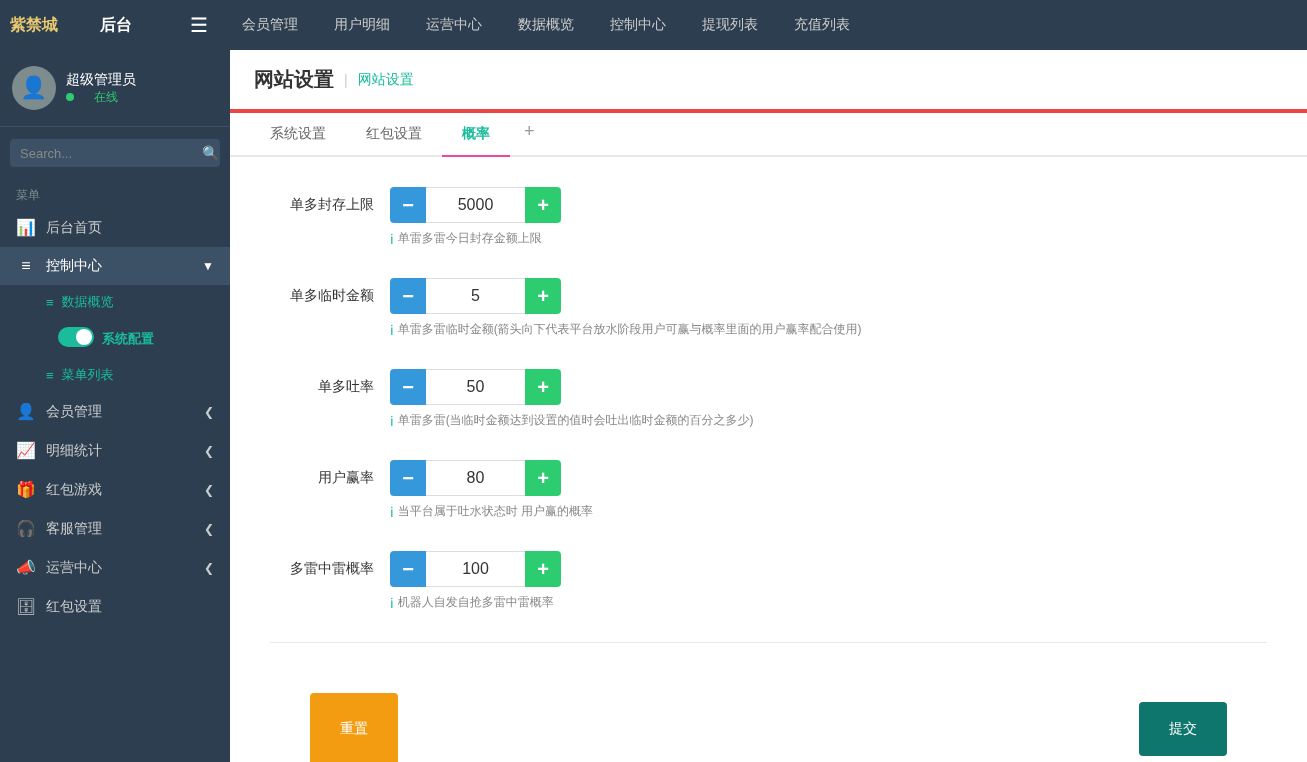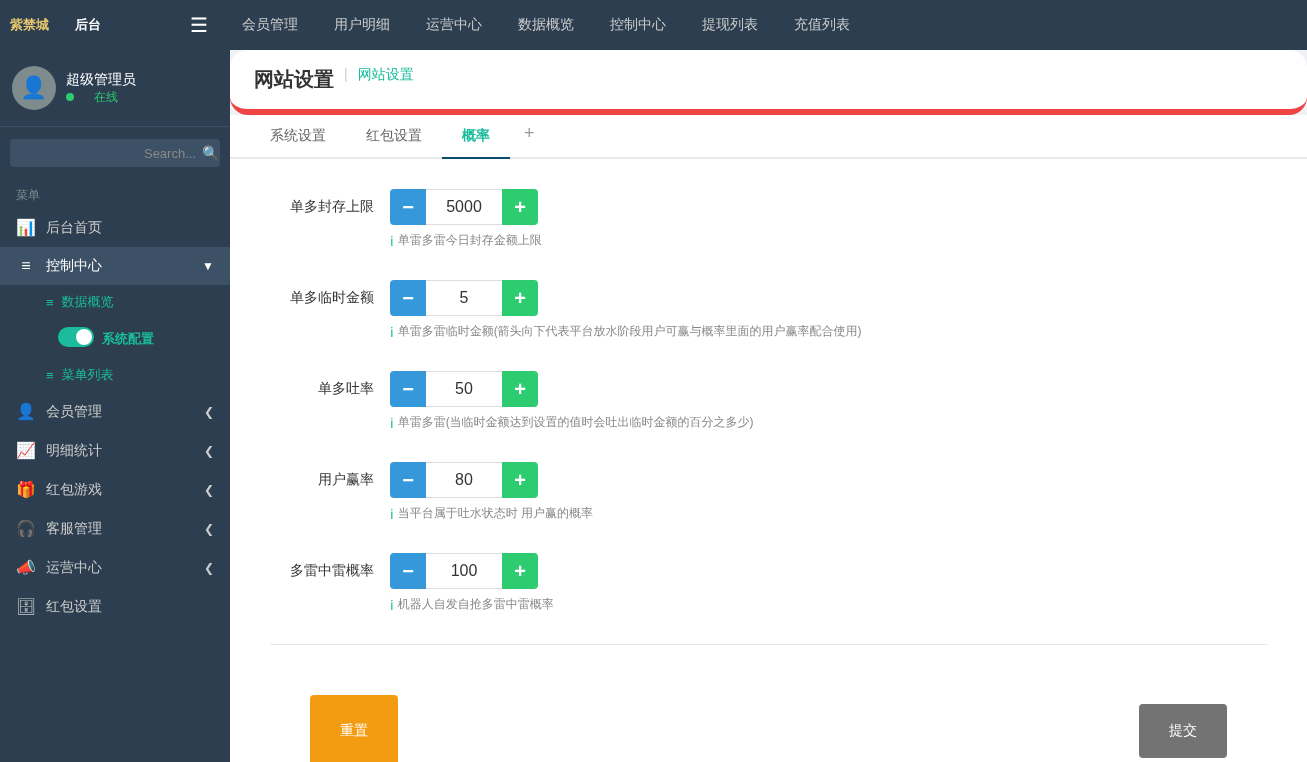--- a/index.html
+++ b/index.html
@@ -9,28 +9,28 @@
     .top-nav {
       background: #2c3e50;
       height: 50px;
       display: flex;
       align-items: center;
       padding: 0 10px;
       flex-shrink: 0;
     }
     .brand {
       color: #fff;
-      font-size: 13px;
+      font-size: 16px;
       font-weight: bold;
       margin-right: 20px;
       white-space: nowrap;
       min-width: 160px;
       display: flex;
       align-items: flex-start;
-      gap: 6px;
+      gap: 22px;
     }
     .brand-name { color: #e8c96e; }
     .hamburger-icon {
       color: #fff;
       font-size: 20px;
       cursor: pointer;
       margin-right: 16px;
     }
     .nav-items {
       display: flex;
@@ -96,21 +96,20 @@
       padding: 6px 10px;
       gap: 6px;
     }
     .search-box input {
       background: transparent;
       border: none;
       outline: none;
       color: #5eead4;
       flex: 1;
       font-size: 13px;
-      text-align: right;
     }
     .search-box input::placeholder { color: #888; }
     .search-icon { color: #888; font-size: 14px; cursor: pointer; }
 
     .menu-section-label {
       color: #7f8c8d;
       font-size: 12px;
       padding: 8px 16px 4px;
       text-transform: uppercase;
     }
@@ -143,25 +142,24 @@
       flex: 1;
       display: flex;
       flex-direction: column;
       overflow: hidden;
       background: #f0f2f5;
     }
     .page-header {
       background: #fff;
       padding: 16px 24px;
       display: flex;
-      align-items: flex-start;
+      align-items: center;
       gap: 10px;
-      border-bottom: 6px solid #ef4444;
+      border-bottom: 4px solid #ef4444;
       flex-shrink: 0;
-      border-radius: 18px;
     }
     .page-title {
       font-size: 20px;
       font-weight: bold;
       color: #333;
     }
     .breadcrumb {
       color: #1abc9c;
       font-size: 14px;
     }
@@ -182,21 +180,21 @@
     }
     .tab {
       padding: 12px 20px;
       cursor: pointer;
       color: #666;
       font-size: 14px;
       border-bottom: 2px solid transparent;
       margin-bottom: -2px;
       transition: all 0.2s;
     }
-    .tab.active { color: #1abc9c; border-bottom: 2px solid #0c4a6e; font-weight: bold; }
+    .tab.active { color: #1abc9c; border-bottom: 2px solid #ec4899; font-weight: bold; }
     .tab-add { color: #999; font-size: 18px; padding: 8px 14px; cursor: pointer; }
 
     
     .form-content {
       padding: 30px 40px;
       background: #fff;
     }
     .form-row {
       display: flex;
       align-items: flex-start;
@@ -239,21 +237,21 @@
       font-size: 20px;
       display: flex;
       align-items: center;
       justify-content: center;
       font-weight: bold;
       color: #fff;
     }
     .btn-minus { background: #3498db; border-radius: 4px 0 0 4px; }
     .btn-plus { background: #2ecc71; border-radius: 0 4px 4px 0; }
     .num-input {
-      width: 76px;
+      width: 99px;
       height: 36px;
       text-align: center;
       border: 1px solid #ddd;
       border-left: none;
       border-right: none;
       font-size: 16px;
       color: #333;
       outline: none;
     }
 
@@ -269,21 +267,21 @@
     .btn-reset {
       background: #f39c12;
       color: #fff;
       border: none;
       padding: 27px 30px;
       border-radius: 4px;
       font-size: 14px;
       cursor: pointer;
     }
     .btn-submit {
-      background: #737373;
+      background: #0f766e;
       color: #fff;
       border: none;
       padding: 18px 30px;
       border-radius: 4px;
       font-size: 14px;
       cursor: pointer;
     }
 
     .toggle-icon {
       width: 36px;

